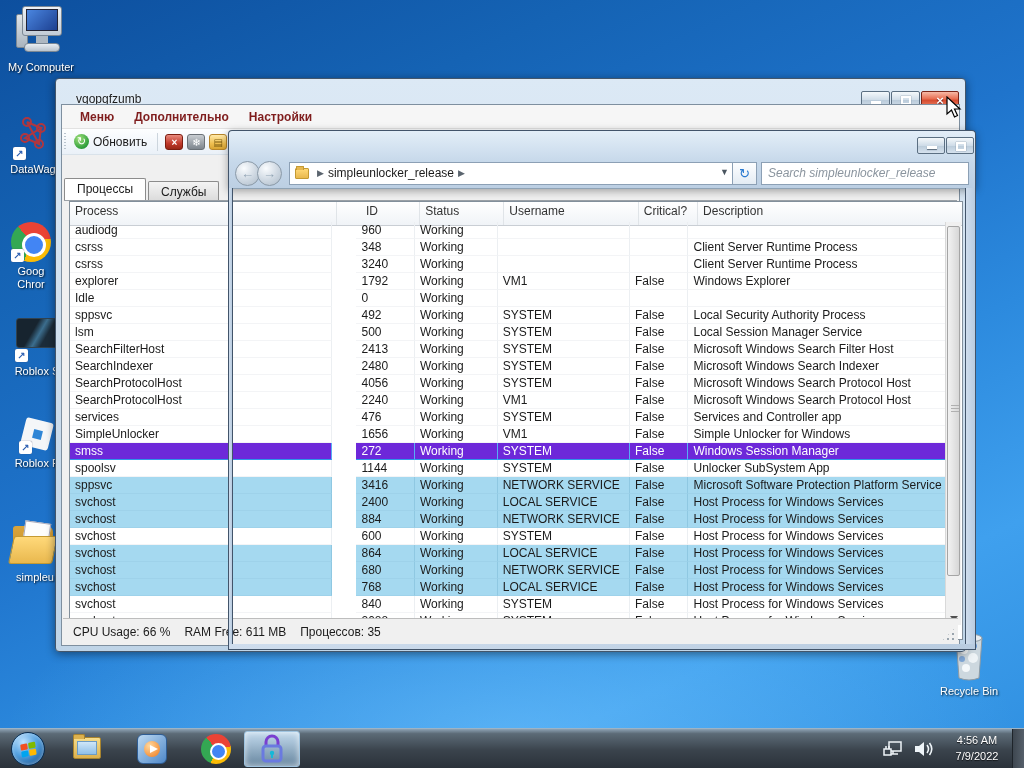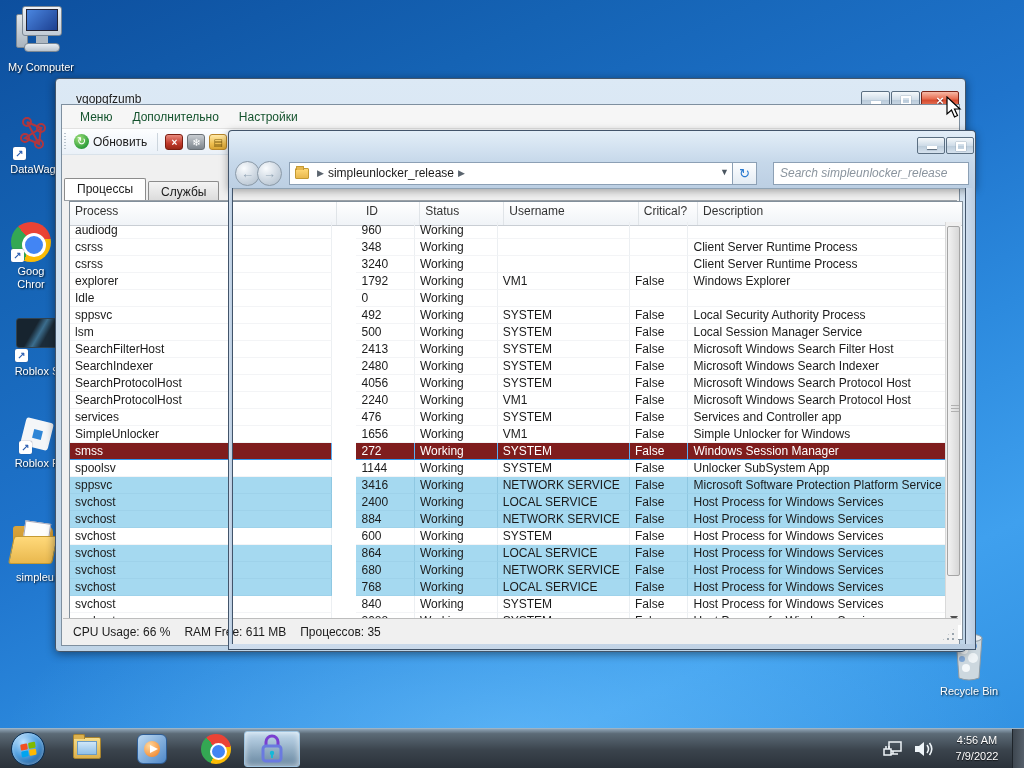--- a/index.html
+++ b/index.html
@@ -55,21 +55,21 @@
   .capbtn { width:29px; height:18px; border:1px solid #5b6f82; border-radius:2px; margin-left:1px;
     background:linear-gradient(#f4f8fb,#cfdce8 50%,#b9cad9 50%,#d6e2ee); position:relative; }
   .capbtn.close { width:38px; background:linear-gradient(#f0a795,#d95b41 45%,#c03a22 50%,#e0795f); border-color:#7c2619; }
   .capbtn.close.hot { background:linear-gradient(#f7b9a6,#e76a4d 45%,#d4492e 50%,#f08a6c); }
   .glyph-min { position:absolute; left:9px; bottom:4px; width:10px; height:3px; background:#fff; box-shadow:0 1px 1px #567; }
   .glyph-max { position:absolute; left:9px; top:4px; width:10px; height:9px; border:2px solid #fff; box-shadow:0 0 1px #567; }
   .glyph-x { position:absolute; left:0; right:0; top:1px; text-align:center; color:#fff; font-weight:bold; font-size:13px; text-shadow:0 1px 1px #500; }
 
   #pwin .client { position:absolute; left:5px; top:25px; right:5px; bottom:5px; background:#f0f0f0; border:1px solid #8aa; border-color:#7e8f9f; }
   #pwin .menubar { position:absolute; left:0; top:0; right:0; height:24px; background:#f6f6f6; border-bottom:1px solid #e2e2e2; display:flex; align-items:center; padding-left:8px; }
-  .menuitem { padding:3px 10px; color:#14532d; }
+  .menuitem { padding:3px 10px; color:#7f1d1d;font-weight:bold; }
   #pwin .toolbar { position:absolute; left:0; top:24px; right:0; height:26px; background:linear-gradient(#fdfeff,#eaf1f8); border-bottom:1px solid #d9e2ea; display:flex; align-items:center; }
   .tgrip { width:5px; height:18px; margin:0 3px 0 2px; background:repeating-linear-gradient(#b9c4ce 0 1px,transparent 1px 3px); width:2px; }
   .tbtn { display:flex; align-items:center; padding:2px 5px; border-radius:2px; }
   .icon-refresh { width:15px; height:15px; border-radius:50%; background:radial-gradient(circle at 35% 30%,#9fe07a,#2f9e3c 70%,#1c7a2a); color:#fff; font-size:11px; line-height:15px; text-align:center; margin-right:4px; }
   .tlabel { color:#1b1b1b; }
   .tsep { width:1px; height:18px; background:#ccd5dd; margin:0 5px; }
   .sqbtn { width:18px; height:16px; border-radius:3px; margin:0 2px; color:#fff; font-size:10px; font-weight:bold; text-align:center; line-height:15px; }
   .sqbtn.red { background:linear-gradient(#e98b7e,#c0392b 60%,#992716); border:1px solid #7c1d10; }
   .sqbtn.gray { background:linear-gradient(#c9ced2,#9aa1a8 60%,#7e868e); border:1px solid #6a7177; }
   .sqbtn.yellow { background:linear-gradient(#ffe9a8,#f0c051 60%,#d9a533); border:1px solid #b8862a; color:#7a5a10; }
@@ -82,21 +82,21 @@
 
   
   #ptable { position:absolute; left:7px; top:96px; width:894px; height:439px; background:#fff; border:1px solid #828f9b; }
   #thead { position:absolute; left:0; top:0; right:0; height:24px; background:linear-gradient(#ffffff,#f0f3f7); border-bottom:1px solid #c9ced4; display:flex; }
   .hc { border-right:1px solid #e0e4e8; color:#333; line-height:19px; padding-left:5px; overflow:hidden; white-space:nowrap; }
   #rows { position:absolute; left:0; top:20px; width:878px; height:403px; overflow:hidden; }
   .trow { display:flex; height:17px; }
   .tc { line-height:16px; padding-left:5px; white-space:nowrap; overflow:hidden; border-right:1px solid #eceff2; border-bottom:1px solid #f3f4f6; color:#1b1b1b; }
   .c0 { width:270px; } .c1 { width:60px;margin-left:24px; } .c2 { width:85px; } .c3 { width:136px; } .c4 { width:60px; } .c5 { width:267px; border-right:none; }
   .trow.alt .tc { background:#a5d9f0; border-right-color:#8fc8e2; border-bottom-color:#9ed2ea; }
-  .trow.sel .tc { background:#7f1d1d; color:#fff; border-right-color:#57aef5; border-bottom-color:#2e95ea; }
+  .trow.sel .tc { background:#6d28d9; color:#fff; border-right-color:#57aef5; border-bottom-color:#2e95ea; }
   
   .vsb { position:absolute; right:1px; top:20px; width:16px; height:403px; background:#f0f0f0; border-left:1px solid #d9d9d9; }
   .vsb .thumb { position:absolute; left:1px; top:4px; width:13px; height:350px; background:linear-gradient(90deg,#f2f2f2,#d7d7d7); border:1px solid #a5a5a5; border-radius:2px; }
   .vsb .grip { position:absolute; left:3px; top:178px; width:8px; height:7px; background:repeating-linear-gradient(#b0b0b0 0 1px,transparent 1px 3px); }
   .sbarrow { position:absolute; width:0; height:0; }
   .vsb .down { left:4px; bottom:4px; border-left:4px solid transparent; border-right:4px solid transparent; border-top:5px solid #505050; }
   .hsb { position:absolute; left:0; bottom:0; width:878px; height:14px; background:#f0f0f0; border-top:1px solid #d9d9d9; }
   .hsb .thumb { position:absolute; left:14px; top:1px; width:830px; height:11px; background:linear-gradient(#f4f4f4,#d8d8d8); border:1px solid #a5a5a5; border-radius:2px; }
   .hsb .grip { position:absolute; left:430px; top:4px; width:9px; height:6px; background:repeating-linear-gradient(90deg,#a8a8a8 0 1px,transparent 1px 3px); }
   .hsb .left { left:3px; top:3px; border-top:4px solid transparent; border-bottom:4px solid transparent; border-right:5px solid #505050; }
@@ -117,21 +117,21 @@
   #e-bottom { left:0; right:0; bottom:0; height:6px; border-top:none; }
   #ewin .addr { position:absolute; left:6px; top:29px; right:6px; height:26px; display:flex; align-items:center; }
   .navball { width:25px; height:25px; border-radius:50%; background:radial-gradient(circle at 35% 28%,#fafcfe,#cdd7e1 55%,#aebcc9); border:1px solid #8b9aa8; color:#93a5b5; text-align:center; line-height:23px; font-size:13px; margin-right:-3px; }
   .addrfield { height:23px; background:#fff; border:1px solid #8ca0b5; display:flex; align-items:center; margin-left:10px; width:444px; position:relative; }
   .minifolder { width:14px; height:11px; margin:0 4px 0 5px; background:linear-gradient(#ffd978,#e8b84e); border:1px solid #c49a33; border-radius:1px; position:relative; }
   .minifolder::before { content:""; position:absolute; left:0; top:-3px; width:6px; height:3px; background:#e8b84e; border:1px solid #c49a33; border-bottom:none; border-radius:1px 1px 0 0; }
   .crumbsep { color:#5a646e; font-size:9px; padding:0 4px; }
   .crumbtext { color:#1b1b1b; }
   .addr-drop { position:absolute; right:3px; top:4px; color:#4a5560; font-size:9px; }
   .refreshbtn { width:24px; height:23px; border:1px solid #8ca0b5; border-left:none; background:linear-gradient(#fdfeff,#e4ecf4); color:#2a7ad0; text-align:center; line-height:22px; font-size:13px; }
-  .searchbox { height:23px; margin-left:16px; flex:1; background:#fff; border:1px solid #8ca0b5; }
+  .searchbox { height:23px; margin-left:4px; flex:1; background:#fff; border:1px solid #8ca0b5; }
   .searchbox input { width:100%; height:100%; border:none; outline:none; font-style:italic; color:#8a949e; font-size:12px; padding:0 6px; font-family:"Liberation Sans",sans-serif; background:transparent; }
   .searchbox input::placeholder { color:#8a949e; font-style:italic; }
   #ewin .capbtns { top:6px; right:1px; }
   #ewin .capbtn { width:28px; height:17px; }
 
   
   #taskbar { position:absolute; left:0; bottom:0; width:1024px; height:40px; z-index:40;
     background:linear-gradient(#8ea3b4 0%,#5c6b77 12%,#3a434c 55%,#2b323a 100%); border-top:1px solid #9db4c6; }
   .tb-item { position:absolute; top:2px; width:52px; height:36px; display:flex; align-items:center; justify-content:center; }
   #tb-start { left:2px; }

